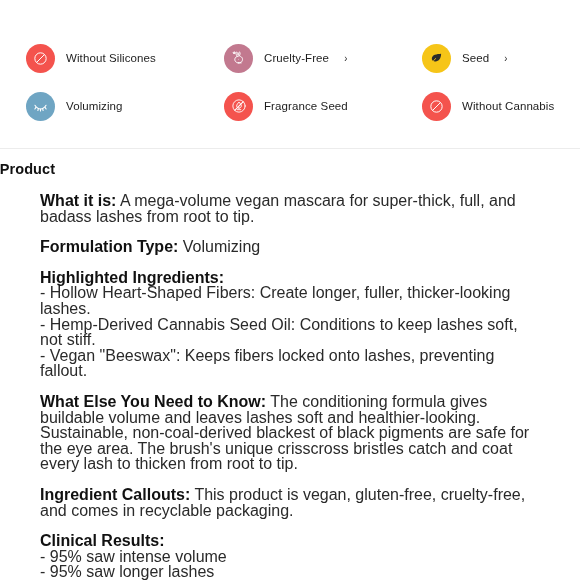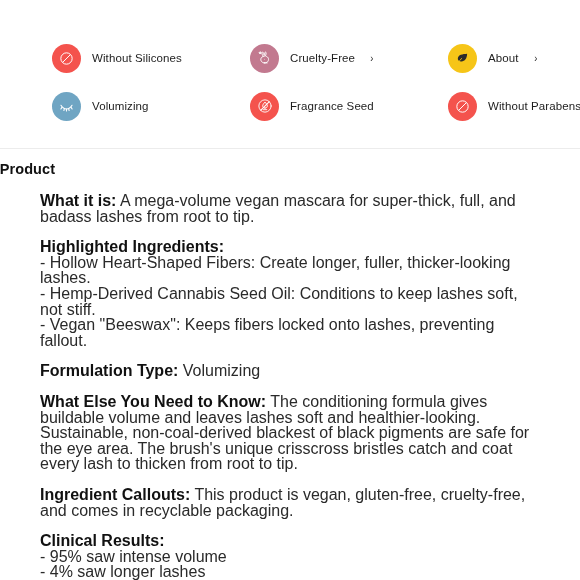--- a/index.html
+++ b/index.html
@@ -17,21 +17,21 @@
   }
 
   
   .badges-section {
     padding: 40px 0 24px 0;
   }
   .badge-grid {
     display: grid;
     grid-template-columns: 198px 198px 184px;
     row-gap: 12px;
-    padding-left: 52px;
+    padding-left: 26px;
     box-sizing: border-box;
   }
   .badge {
     display: flex;
     align-items: center;
     gap: 11px;
     height: 36px;
   }
   .badge-icon {
     width: 29px;
@@ -137,21 +137,21 @@
       <span class="chev">›</span>
     </div>
 
     <div class="badge">
       <span class="badge-icon" style="background:#F6C518">
         <svg width="17" height="17" viewBox="0 0 24 24">
           <path d="M18.5 5.2c0 6.4-3.2 10.6-7.9 11.1-2.6.3-4.6-1-5.1-3.1-.6-2.6 1-5.1 4.1-6.4 2.7-1.1 6-1.3 8.9-1.6z" fill="#2b2b2b"></path>
           <path d="M5.3 18.7c1.4-2.6 3.3-4.9 5.6-6.8" stroke="#F6C518" stroke-width="1.25" fill="none" stroke-linecap="round"></path>
         </svg>
       </span>
-      <span class="badge-label">About</span>
+      <span class="badge-label">Seed</span>
       <span class="chev">›</span>
     </div>
 
     <div class="badge">
       <span class="badge-icon" style="background:#6FA5C3">
         <svg width="19" height="19" viewBox="0 0 24 24" fill="none" stroke="#ffffff" stroke-width="1.35" stroke-linecap="round">
           <path d="M5 10.4c1.9 3.1 4.2 4.7 7 4.7s5.1-1.6 7-4.7"></path>
           <path d="M6.2 13.1l-1.3 2.1"></path>
           <path d="M9.3 14.8l-.6 2.3"></path>
           <path d="M12 15.2v2.4"></path>
@@ -176,58 +176,58 @@
       <span class="chev"></span>
     </div>
 
     <div class="badge">
       <span class="badge-icon" style="background:#F4534D">
         <svg width="17" height="17" viewBox="0 0 24 24" fill="none" stroke="#ffffff" stroke-width="1.4">
           <circle cx="12" cy="12" r="8"></circle>
           <line x1="6.5" y1="17.5" x2="17.5" y2="6.5"></line>
         </svg>
       </span>
-      <span class="badge-label">Without Parabens</span>
+      <span class="badge-label">Without Cannabis</span>
       <span class="chev"></span>
     </div>
 
   </div>
 </div>
 
 <div class="divider"></div>
 
 <div class="section-heading-wrap">
   <div class="section-heading">About the Product</div>
 </div>
 
 <div class="desc">
 
   <div class="blk">
     <p><span class="lbl">What it is:</span><span> A mega-volume vegan mascara for super-thick, full, and badass lashes from root to tip.</span></p>
+  </div>
+
+  <div class="blk">
+    <p><span class="lbl">Formulation Type:</span><span> Volumizing</span></p>
   </div>
 
   <div class="blk tight">
     <p class="lede lbl">Highlighted Ingredients:</p>
     <p class="bullet">- Hollow Heart-Shaped Fibers: Create longer, fuller, thicker-looking lashes.</p>
     <p class="bullet">- Hemp-Derived Cannabis Seed Oil: Conditions to keep lashes soft, not stiff.</p>
     <p class="bullet">- Vegan "Beeswax": Keeps fibers locked onto lashes, preventing fallout.</p>
   </div>
 
   <div class="blk">
-    <p><span class="lbl">Formulation Type:</span><span> Volumizing</span></p>
-  </div>
-
-  <div class="blk">
     <p><span class="lbl">What Else You Need to Know:</span><span> The conditioning formula gives buildable volume and leaves lashes soft and healthier-looking. Sustainable, non-coal-derived blackest of black pigments are safe for the eye area. The brush's unique crisscross bristles catch and coat every lash to thicken from root to tip.</span></p>
   </div>
 
   <div class="blk">
     <p><span class="lbl">Ingredient Callouts:</span><span> This product is vegan, gluten-free, cruelty-free, and comes in recyclable packaging.</span></p>
   </div>
 
   <div class="blk tight">
     <p class="lede lbl">Clinical Results:</p>
     <p class="bullet">- 95% saw intense volume</p>
-    <p class="bullet">- 4% saw longer lashes</p>
+    <p class="bullet">- 95% saw longer lashes</p>
     <p class="bullet">- 90% saw thicker lashes</p>
   </div>
 
 </div>
 
 </body></html>

